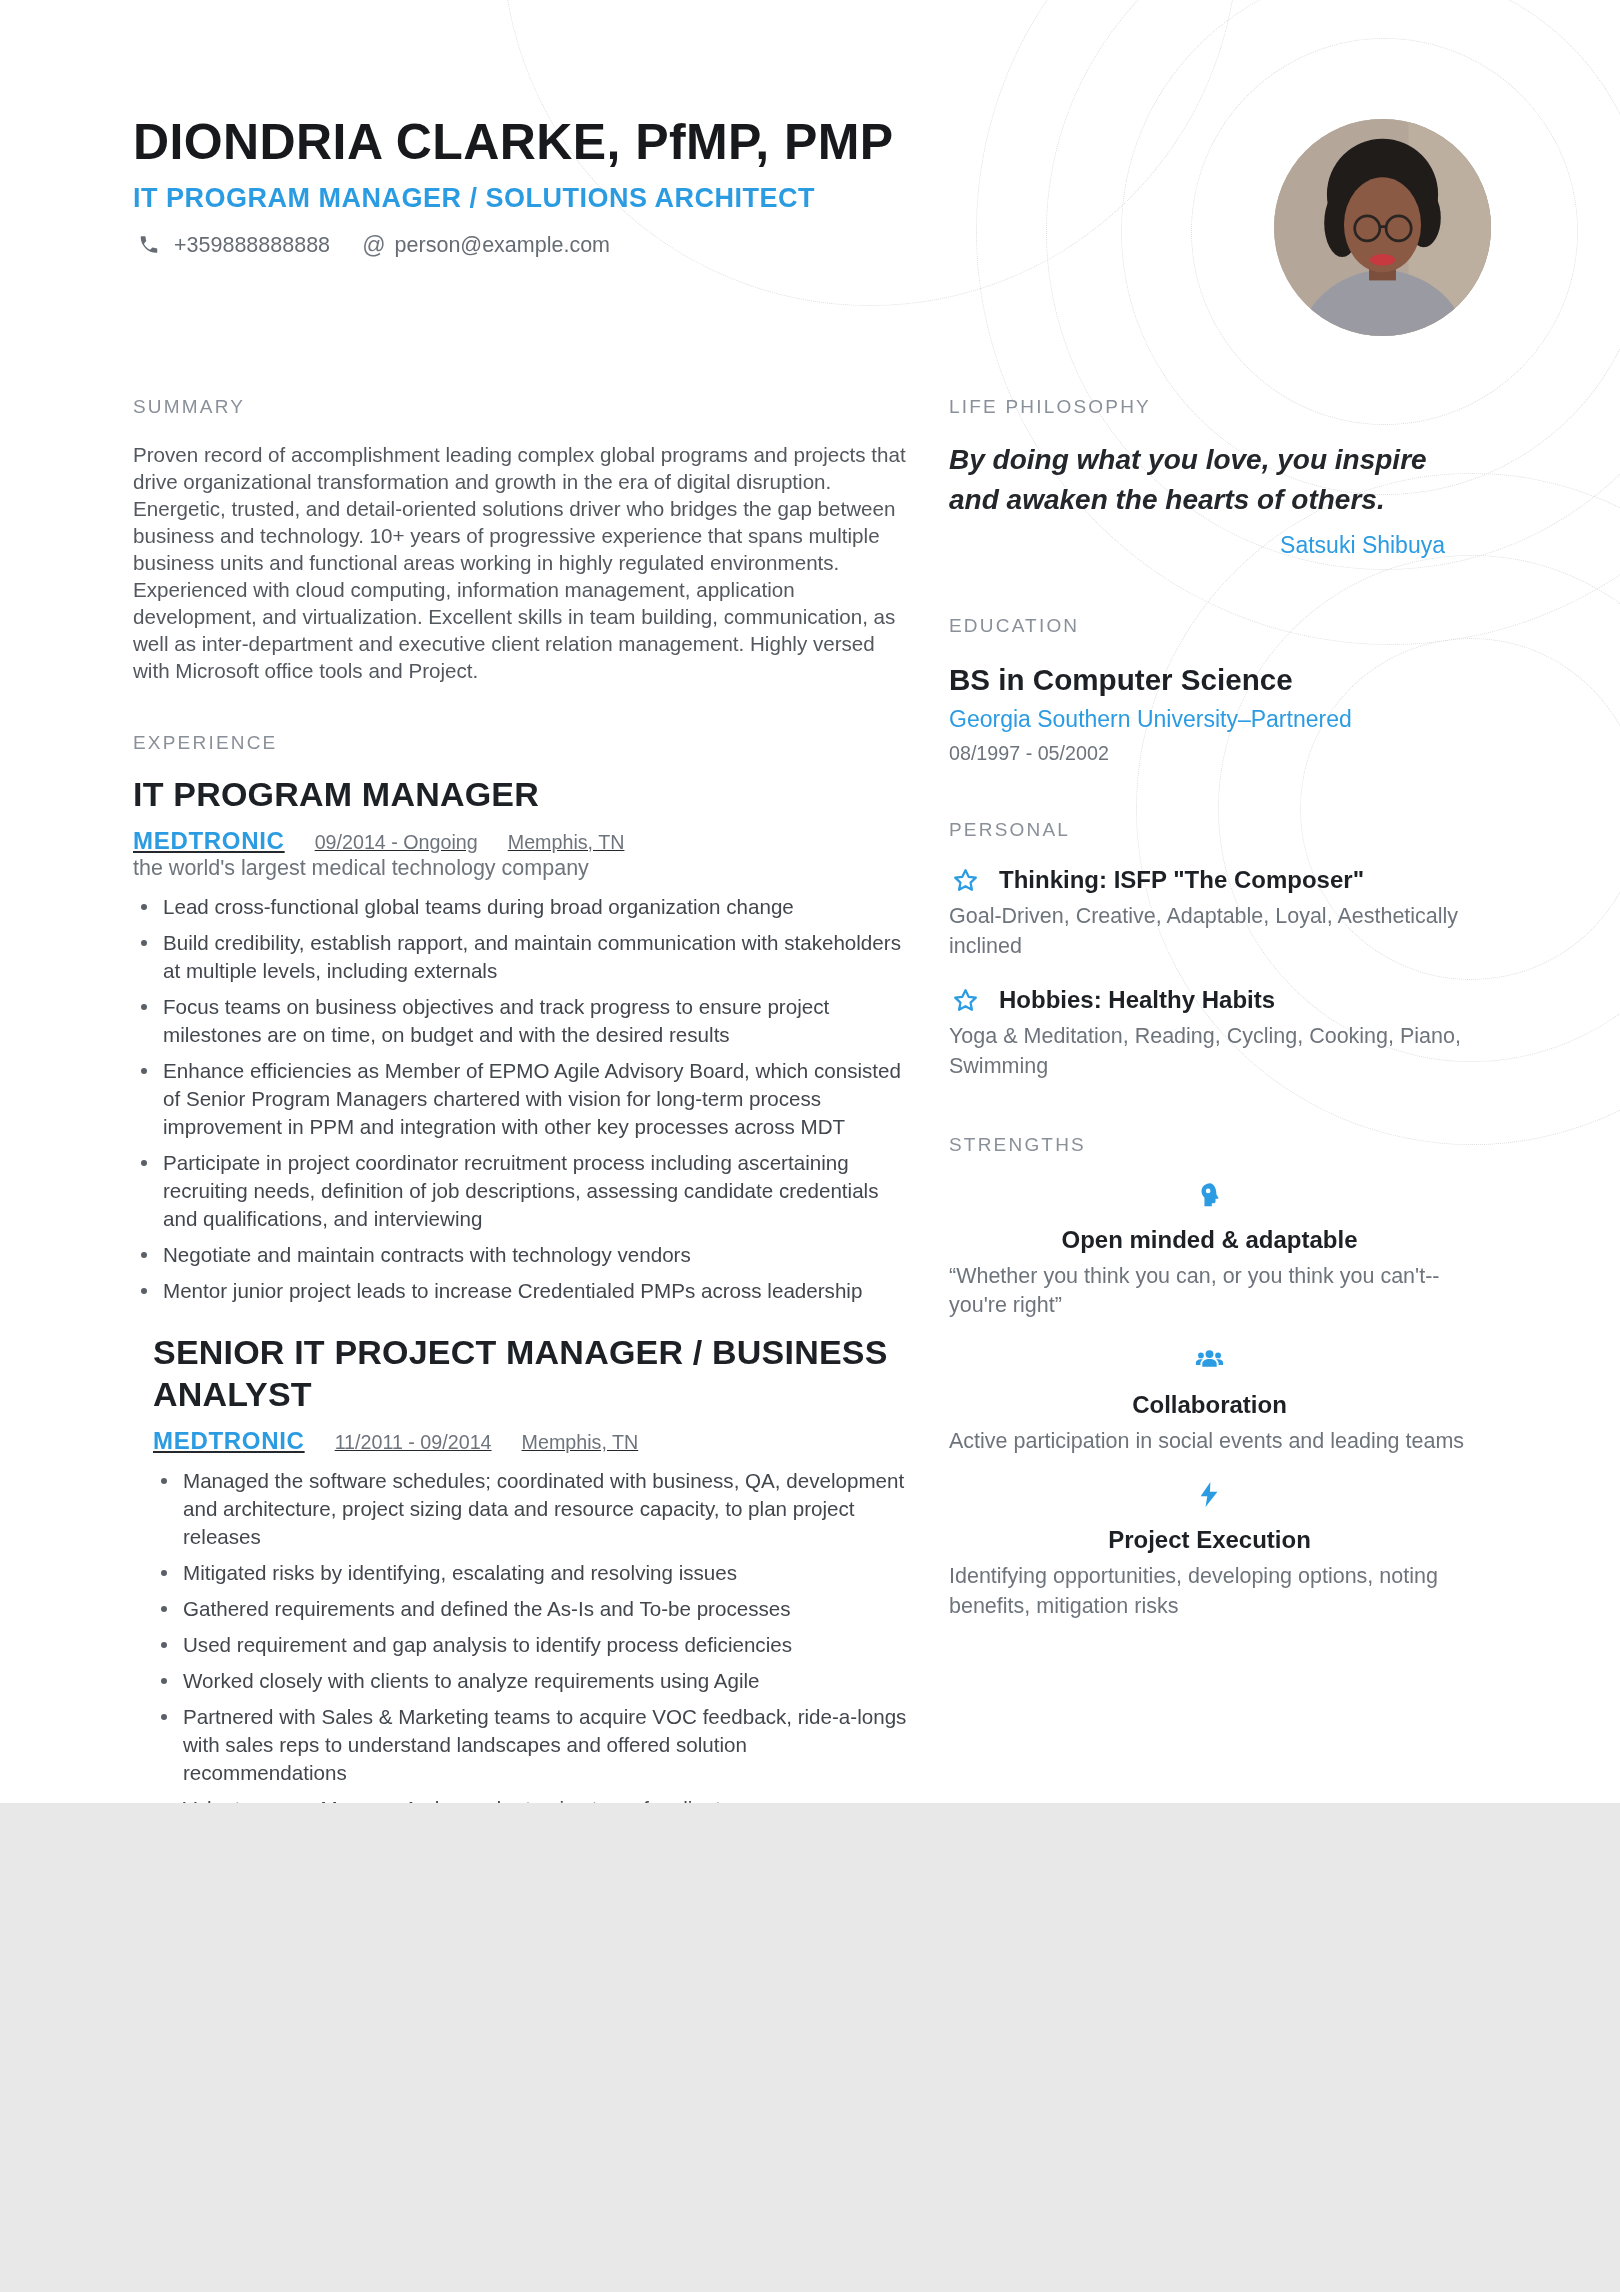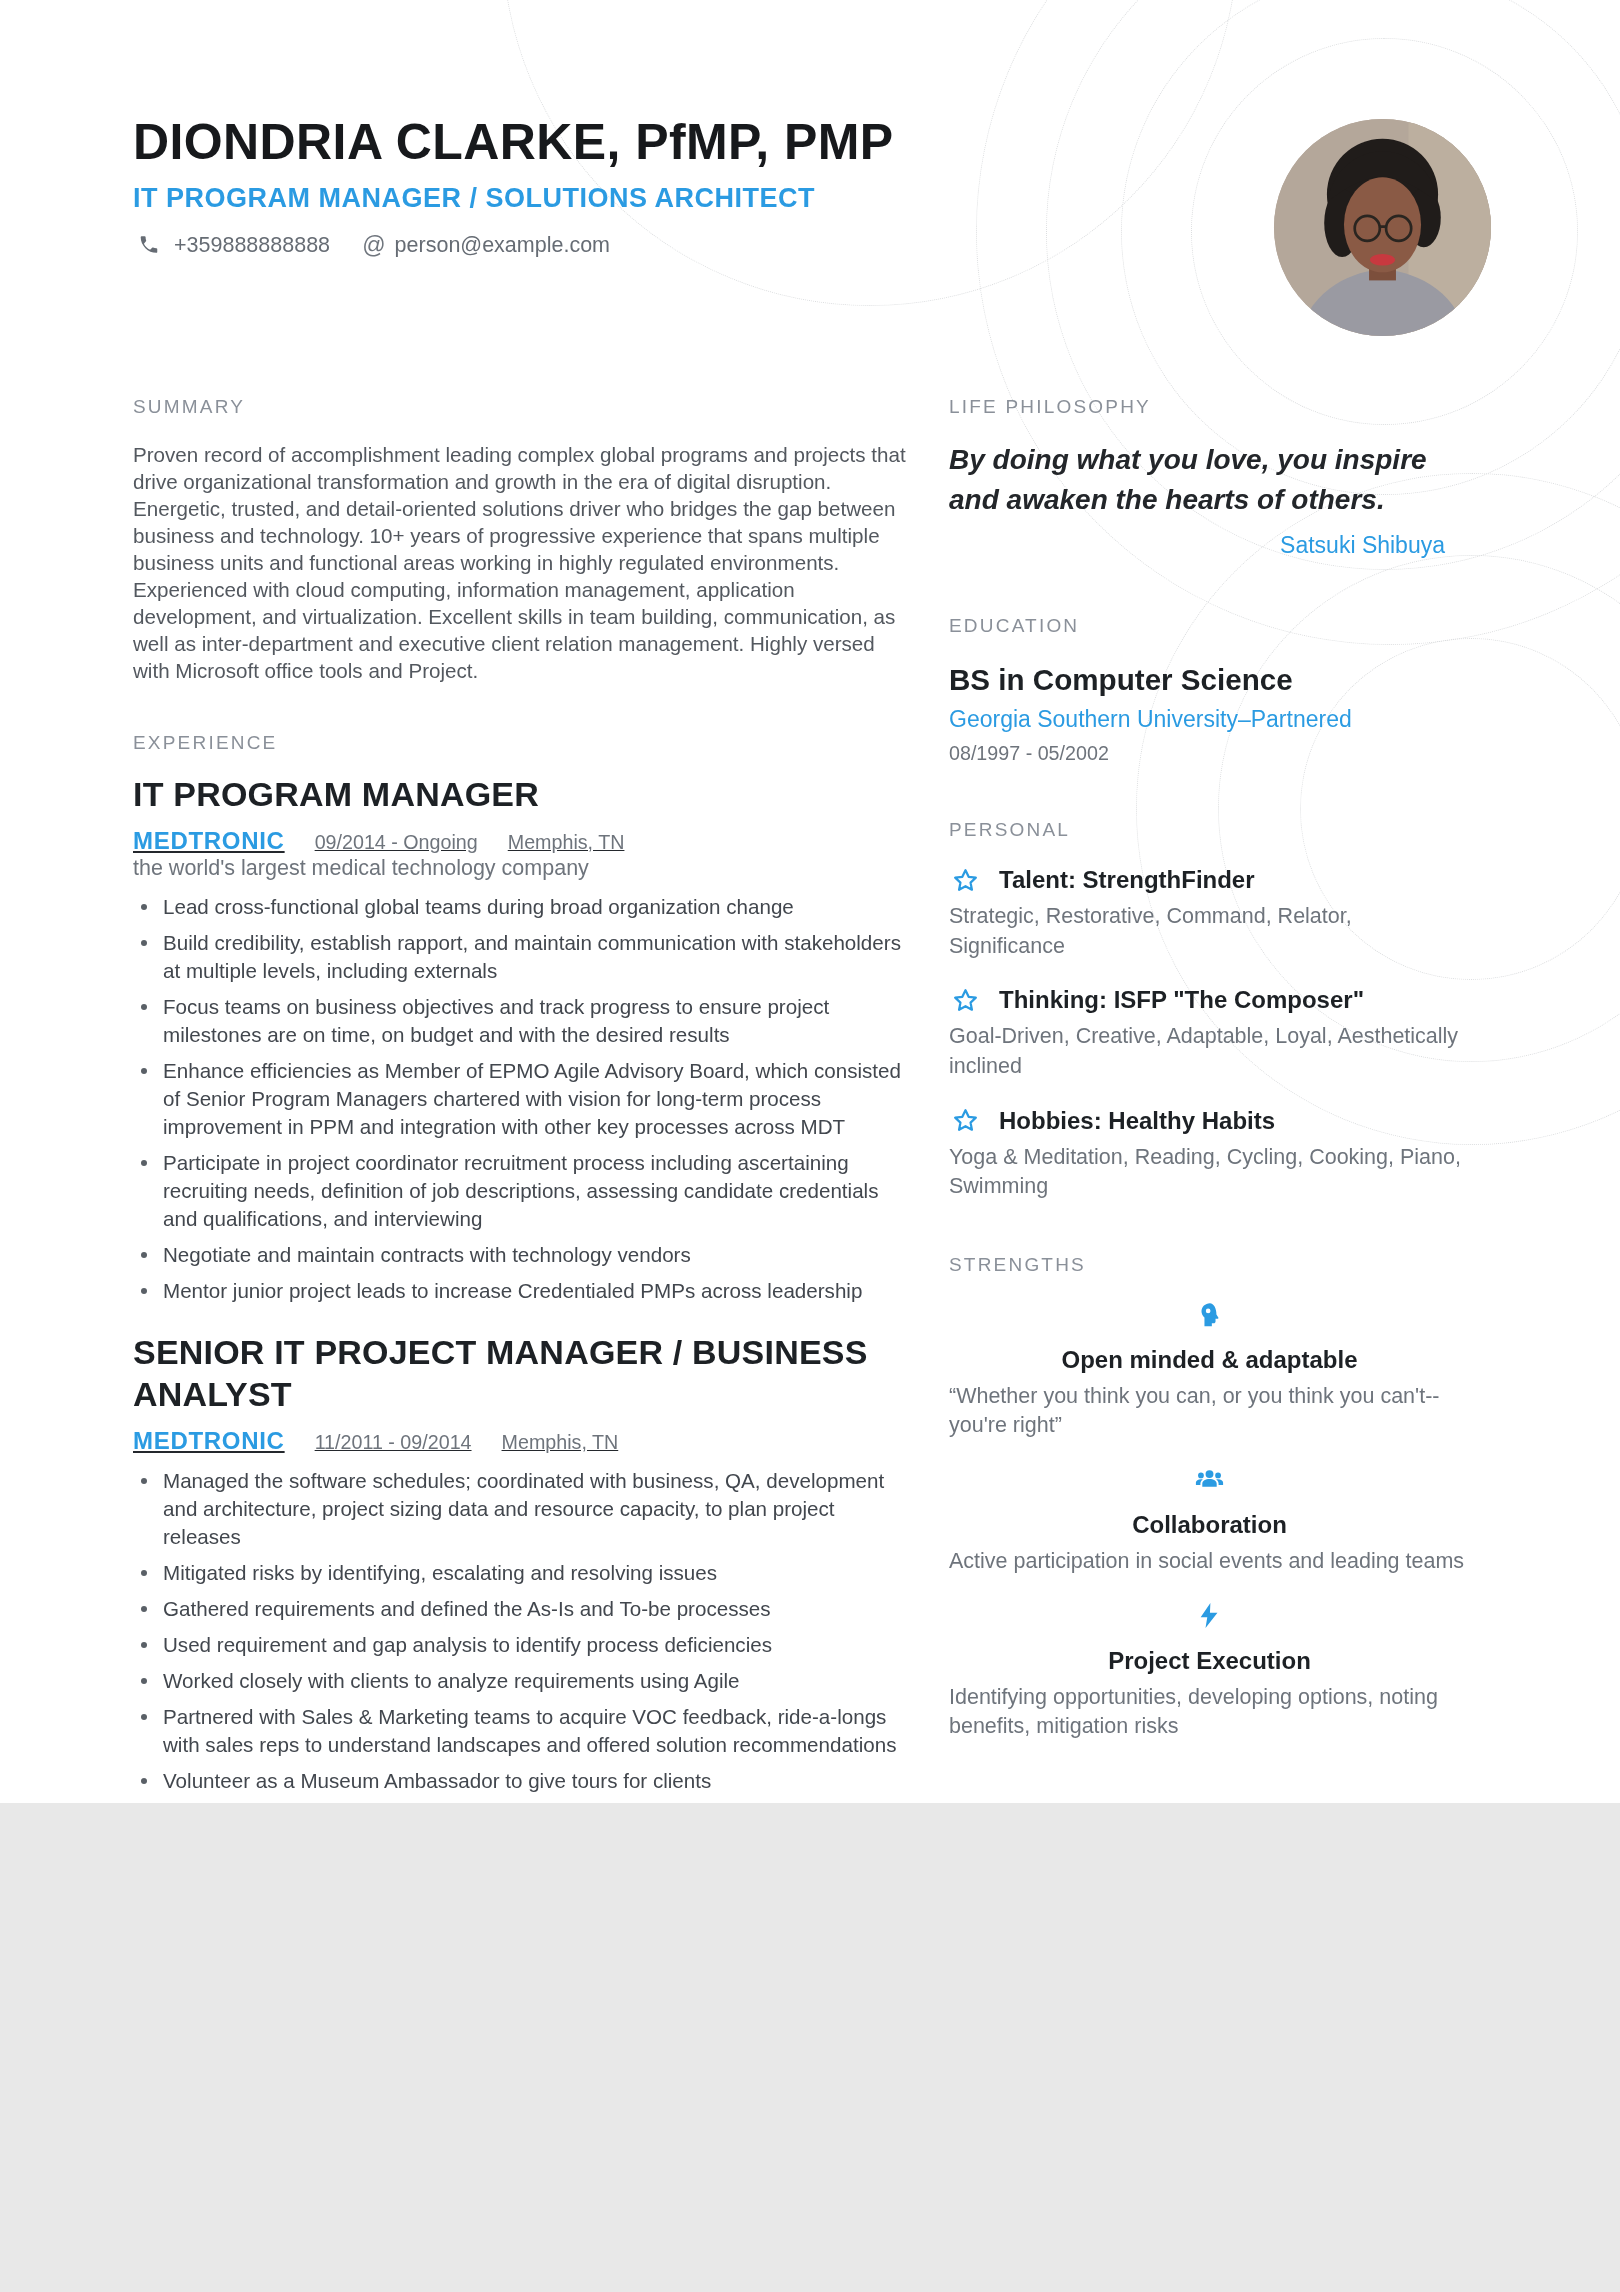--- a/index.html
+++ b/index.html
@@ -25,21 +25,21 @@
   
   .col-left  { position:absolute; left:133px;  top:396px; width:777px; }
   .col-right { position:absolute; left:949px; top:396px; width:521px; }
 
   .sec-label { font-size:19px; letter-spacing:2.2px; color:#8a9099; font-weight:normal; }
 
   .summary-text { margin-top:23px; font-size:20.6px; line-height:27px; color:#53585f; }
 
   .exp-label { margin-top:48px; }
   .job { margin-top:19.7px; }
-  .job + .job { margin-top:27px; }
+  .job + .job { margin-top:27px;margin-left:20px; }
   .job-title { font-size:34px; font-weight:bold; color:#1d2125; line-height:1.22; letter-spacing:0.2px; }
   .job-meta { margin-top:11.6px; display:flex; align-items:baseline; gap:30px;text-decoration:underline; }
   .company { font-size:24px; font-weight:bold; letter-spacing:0.7px; color:var(--accent,#2b9be2); }
   .dates, .location { font-size:19.7px; color:#6e747c; }
   .job-note { margin-top:1px; font-size:21.5px; color:#6e747c; }
   ul.bullets { margin:12.5px 0 0 0; padding:0; list-style:none; }
   ul.bullets li { position:relative; padding-left:30px; margin-bottom:8px; font-size:20.6px; line-height:28px; color:#42474e; }
   ul.bullets li::before { content:""; position:absolute; left:8px; top:10.7px; width:6.3px; height:6.3px; border-radius:50%; background:#5a6067; }
 
   
@@ -182,31 +182,20 @@
 
     <div class="sec-label personal-label">PERSONAL</div>
 
     <div class="pitem">
       <div class="pitem-head">
         <span class="icon-cell">
           <svg width="27" height="27" viewBox="0 0 24 24">
               <path fill="none" stroke="#2b9be2" stroke-width="2" stroke-linejoin="round" d="M12 2.8l2.8 5.9 6.4.8-4.7 4.4 1.2 6.3L12 17.1l-5.7 3.1 1.2-6.3-4.7-4.4 6.4-.8z"></path>
             </svg>
         </span>
-        <span class="pitem-title">Talent: StrengthFinder</span>
-      </div>
-      <div class="pitem-desc">Strategic, Restorative, Command, Relator, Significance</div>
-    </div>
-    <div class="pitem">
-      <div class="pitem-head">
-        <span class="icon-cell">
-          <svg width="27" height="27" viewBox="0 0 24 24">
-              <path fill="none" stroke="#2b9be2" stroke-width="2" stroke-linejoin="round" d="M12 2.8l2.8 5.9 6.4.8-4.7 4.4 1.2 6.3L12 17.1l-5.7 3.1 1.2-6.3-4.7-4.4 6.4-.8z"></path>
-            </svg>
-        </span>
         <span class="pitem-title">Thinking: ISFP "The Composer"</span>
       </div>
       <div class="pitem-desc">Goal-Driven, Creative, Adaptable, Loyal, Aesthetically inclined</div>
     </div>
     <div class="pitem">
       <div class="pitem-head">
         <span class="icon-cell">
           <svg width="27" height="27" viewBox="0 0 24 24">
               <path fill="none" stroke="#2b9be2" stroke-width="2" stroke-linejoin="round" d="M12 2.8l2.8 5.9 6.4.8-4.7 4.4 1.2 6.3L12 17.1l-5.7 3.1 1.2-6.3-4.7-4.4 6.4-.8z"></path>
             </svg>

